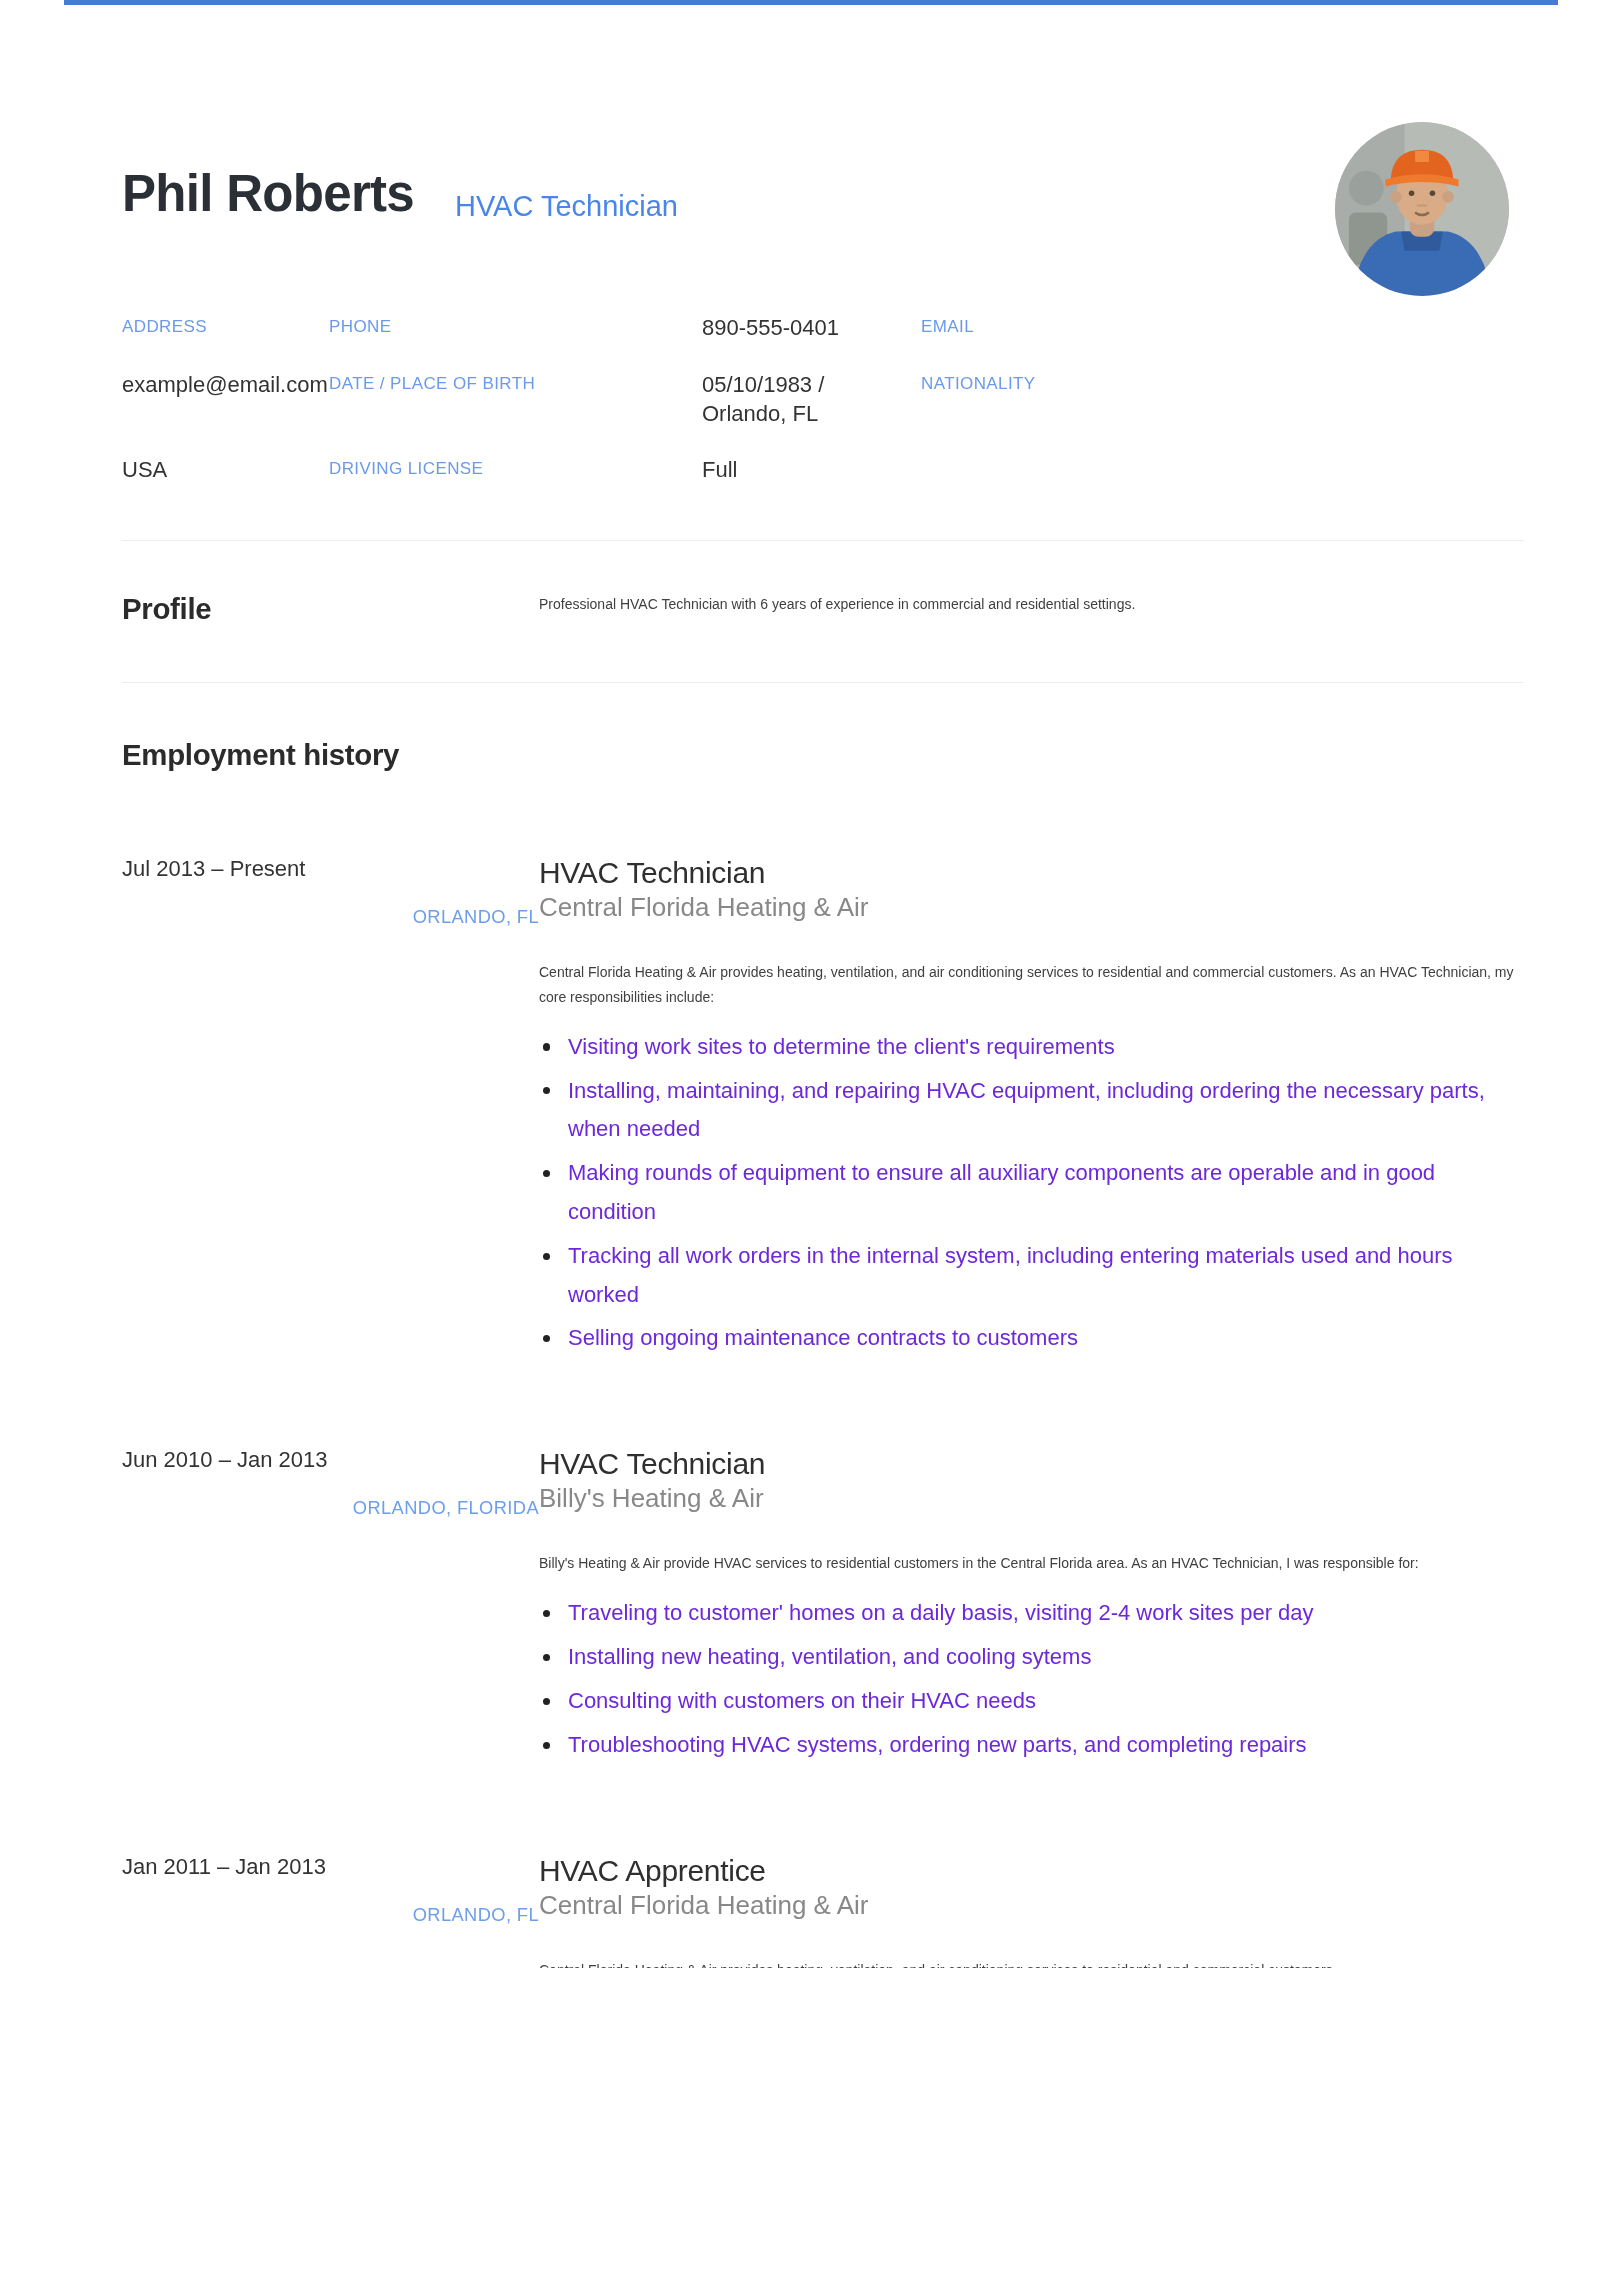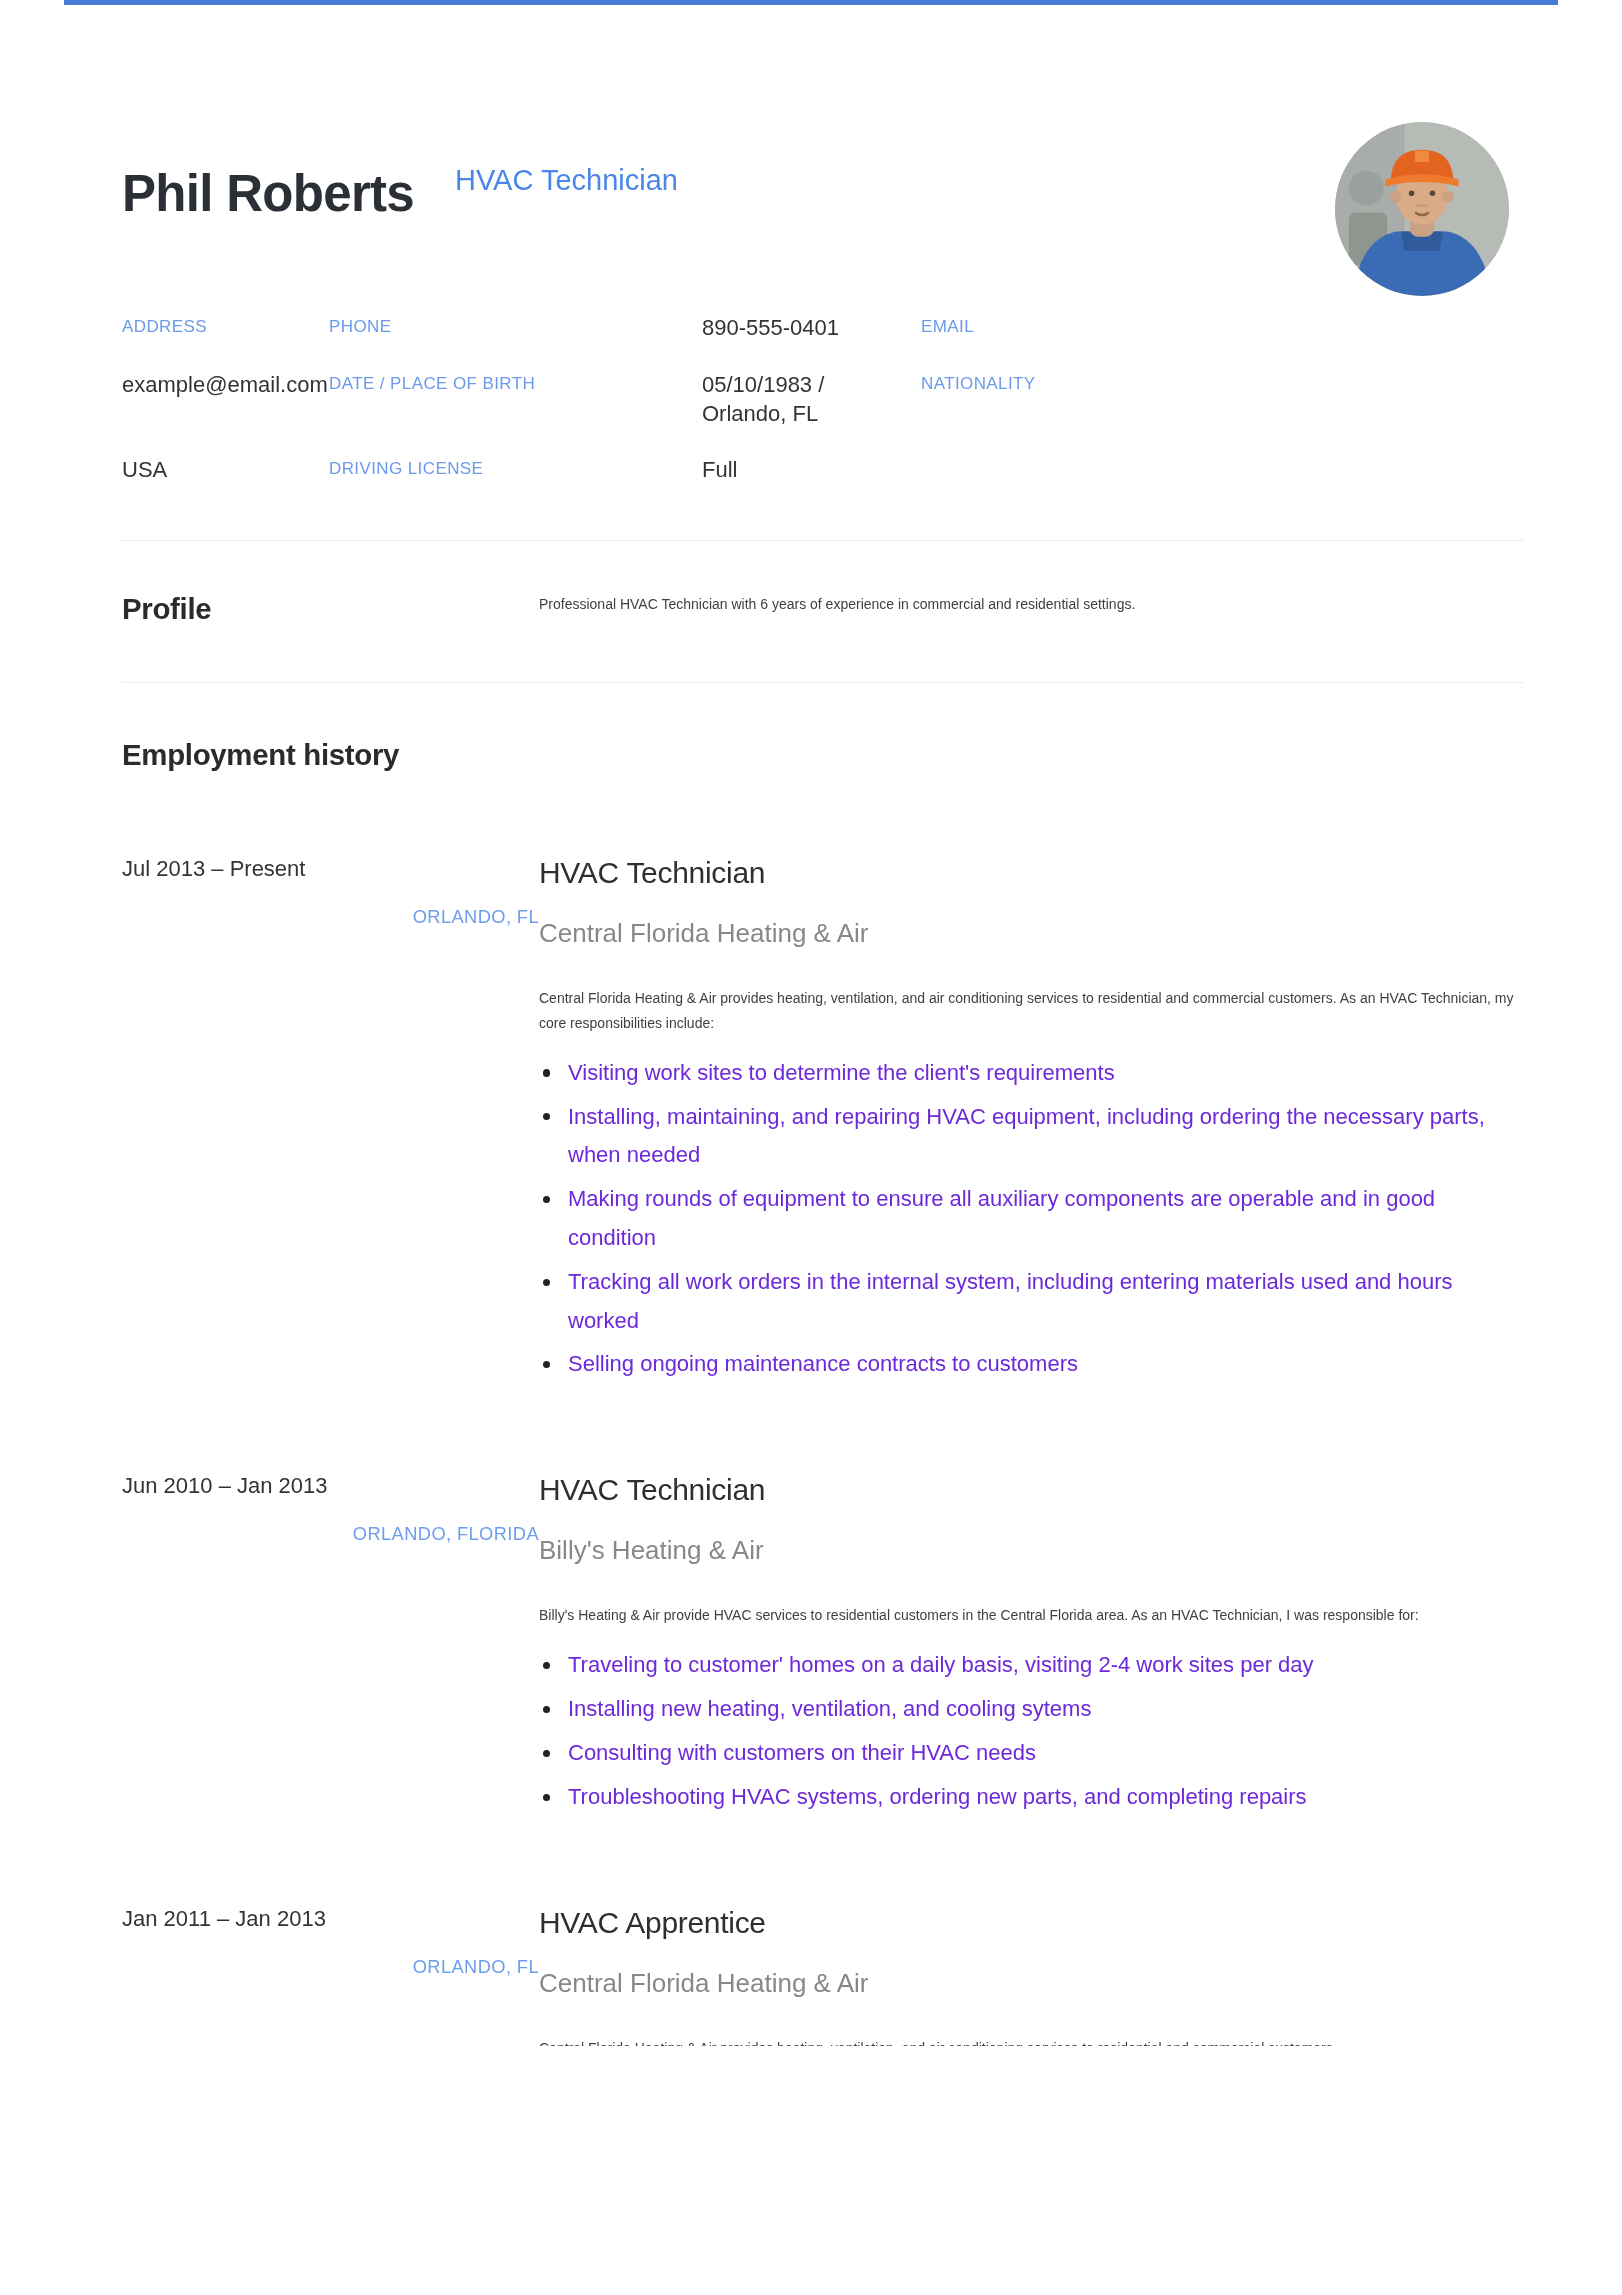--- a/index.html
+++ b/index.html
@@ -10,21 +10,21 @@
     font-family:"Liberation Sans", sans-serif;
     color:#3f3f3f;
   }
   .top-bar {
     position:absolute; top:0; left:64px; right:64px; height:4.6px;
     background:#4a7bd4;
   }
   .page { padding:0 98px 0 122px; position:relative; }
 
   
-  .header { margin-top:164px; display:flex; align-items:flex-start; }
+  .header { margin-top:164px; display:flex; align-items:flex-end; }
   .name {
     font-size:51px; font-weight:bold; color:#2b2f36; letter-spacing:-0.7px;
   }
   .job-title-header {
     font-size:29px; color:#4a86e8; margin-left:41px; font-weight:400;
   }
   .photo {
     position:absolute; top:122px; right:113px;
     width:174px; height:174px; border-radius:50%; overflow:hidden;
     background:#b9bdb9;
@@ -54,21 +54,21 @@
   
   .employment-heading-wrap { padding-top:55px; }
   .job { display:grid; grid-template-columns:417px auto; margin-top:84px; }
   .job-dates { font-size:22px; color:#333333; }
   .job-location {
     font-size:18.3px; color:#6d9eeb; margin-top:23.6px; letter-spacing:0.4px;
     text-transform:uppercase;
     text-align:right;
   }
   .job-title { font-size:30px; color:#2f2f2f; font-weight:400; letter-spacing:-0.3px; }
-  .job-company { font-size:26px; color:#888888; margin-top:28px; font-weight:400; }
+  .job-company { font-size:26px; color:#888888; margin-top:2px; font-weight:400; }
   .job-desc { margin-top:37px; }
   .job-bullets { list-style:none; margin-top:18.3px; }
   .job-bullets li {
     position:relative; padding-left:29px; font-size:22px; line-height:1.76;
     color:#6d28d9; margin-bottom:5.2px;
   }
   .job-bullets li::before {
     content:""; position:absolute; left:3.9px; top:15.7px;
     width:7.2px; height:7.2px; border-radius:50%; background:#222222;
   }

